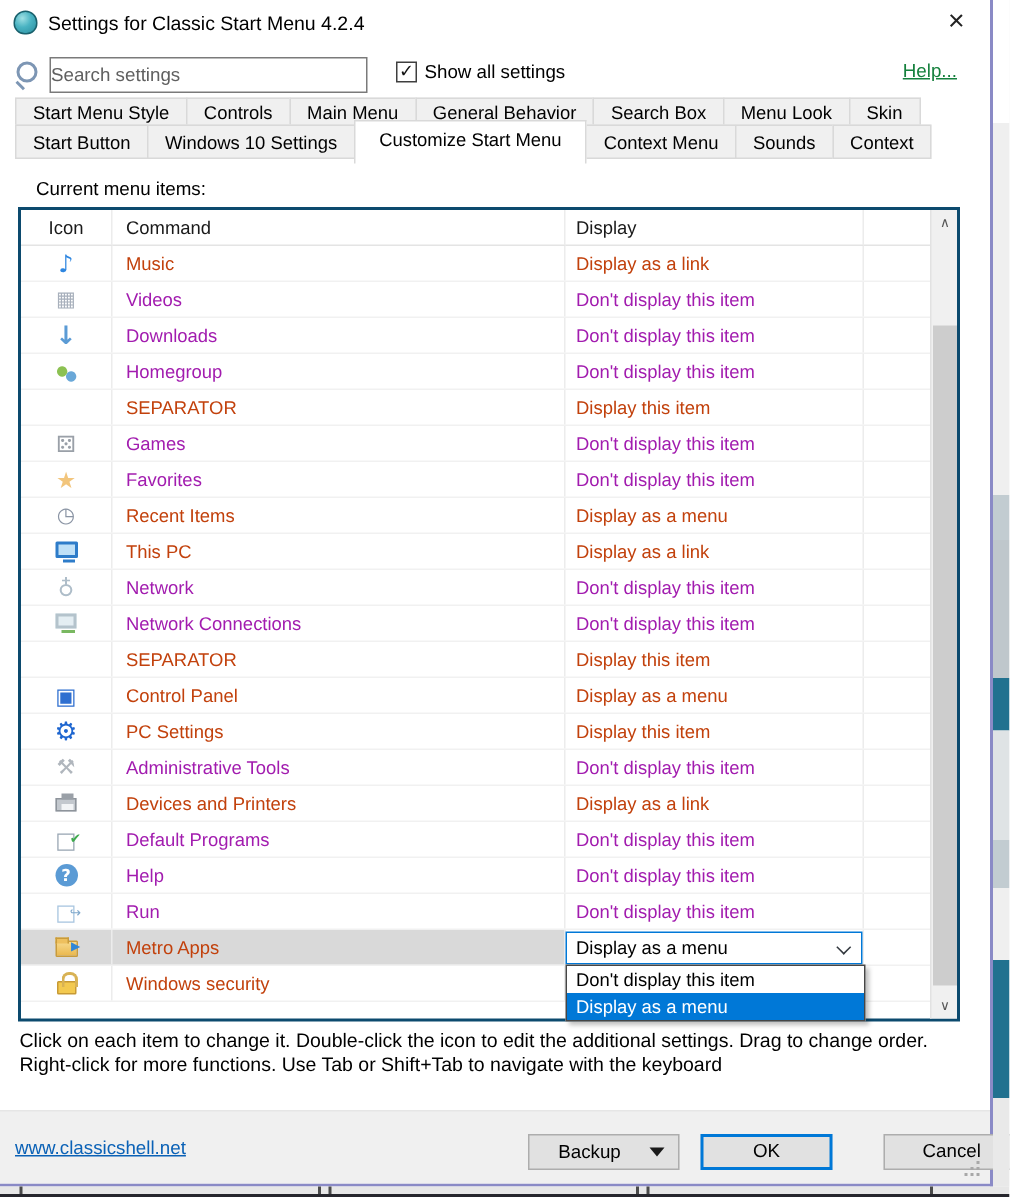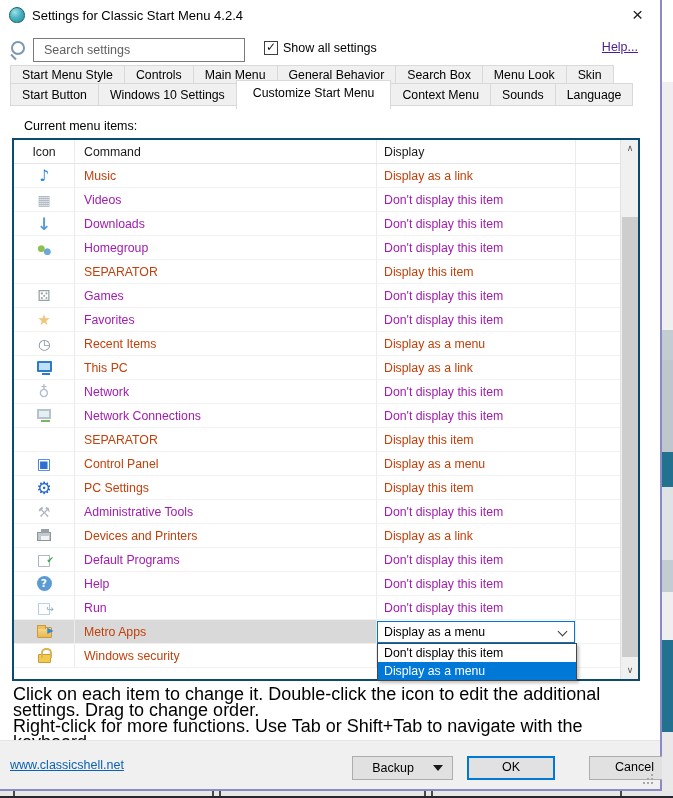--- a/index.html
+++ b/index.html
@@ -17,27 +17,27 @@
   .app-icon { width:16px; height:16px; margin:0 7px 0 9px; border-radius:50% 50% 46% 46%;
     background:radial-gradient(circle at 35% 30%, #9fe0e4 0%, #49b3c2 45%, #2a8d9e 100%);
     border:1px solid #19606c; }
   .title-text { font-size:13px; color:#000; }
   .close-btn { margin-left:auto; width:45px; height:29px; text-align:center; line-height:28px; font-size:19px; color:#222; cursor:default; }
   
   .search-row { position:absolute; left:0; top:38px; width:660px; height:26px; }
   .mag { position:absolute; left:8px; top:3px; width:18px; height:18px; }
   .mag::before { content:""; position:absolute; right:1px; top:0; width:10px; height:10px; border:2px solid #7d96b4; border-radius:50%; }
   .mag::after { content:""; position:absolute; left:2px; bottom:1px; width:7px; height:2px; background:#7d96b4; transform:rotate(45deg); }
-  .search-input { position:absolute; left:33px; top:0; width:212px; height:24px; border:1px solid #7a7a7a; font:12.5px "Liberation Sans","DejaVu Sans",sans-serif; padding:0 10px; color:#333; outline:none; }
+  .search-input { position:absolute; left:33px; top:0; width:212px; height:24px; border:1px solid #7a7a7a; font:12.5px "Liberation Sans","DejaVu Sans",sans-serif; padding:0 0; color:#333; outline:none; }
   .search-input::placeholder { color:#606060; opacity:1; }
   .chk-wrap { position:absolute; left:264px; top:3px; display:flex; align-items:flex-end; }
   .chk { width:14px; height:14px; border:1px solid #3f3f3f; background:#fff; position:relative; margin-right:5px; }
   .chk::after { content:"✓"; position:absolute; left:1px; top:-2px; font-size:12px; font-weight:bold; color:#101010; }
   .chk-label { font-size:12.5px; }
-  .help-link { position:absolute; right:22px; top:2px; font-size:12.5px; color:#4c1d95; text-decoration:underline; cursor:pointer; }
+  .help-link { position:absolute; right:22px; top:2px; font-size:12.5px; color:#15803d; text-decoration:underline; cursor:pointer; }
   
   .tabs { position:absolute; left:10px; top:65px; width:644px; }
   .tab-row { display:flex; }
   .tab { border:1px solid #d9d9d9; background:#f0f0f0; font-size:12.3px; padding:0 11px; height:19px; line-height:18px; text-align:center; margin-right:-1px; white-space:nowrap; cursor:default; }
   .tab-row2 .tab { height:23px; line-height:22px; }
   .tab-row2 { margin-top:-1px; }
   .tab.active { position:relative; top:-3px; height:29px; line-height:24px; background:#fff; border-bottom:none; z-index:3; padding:0 16px; }
   
   .current-label { position:absolute; left:24px; top:119px; font-size:12.5px; }
   .tbl { position:absolute; left:12px; top:138px; width:628px; height:543px; border:2px solid #0c4a6e; background:#fff; }
@@ -58,21 +58,21 @@
   .combo .chev { position:absolute; right:8px; top:6px; width:7px; height:7px; border-right:1.5px solid #33383e; border-bottom:1.5px solid #33383e; transform:rotate(45deg); }
   .ddl { position:absolute; left:0; top:23px; width:200px; border:1px solid #464646; background:#fff; z-index:20; box-shadow:2px 2px 3px rgba(0,0,0,0.25); }
   .ddl .opt { height:18px; line-height:18px; font-size:12.3px; padding-left:6px; color:#000; background:#fff; cursor:default; }
   .ddl .opt.hl { background:var(--accent,#0078d7); color:#fff; }
   
   .sb { position:absolute; right:0; top:0; bottom:0; width:18px; background:#f0f0f0; border-left:1px solid #e2e2e2; }
   .sb-up,.sb-down { position:absolute; left:0; width:18px; height:17px; text-align:center; font-size:9px; color:#555; line-height:17px; }
   .sb-up{ top:0; } .sb-down{ bottom:0; }
   .sb-thumb { position:absolute; left:1px; top:77px; width:16px; height:440px; background:#cdcdcd; }
   
-  .instr { position:absolute; left:13px; top:686px; font-size:18px; line-height:16px; color:#000; width:620px; }
+  .instr { position:absolute; left:13px; top:686px; font-size:13px; line-height:16px; color:#000; width:620px; }
   .bottombar { position:absolute; left:0; top:740px; width:660px; height:49px; background:#f0f0f0; border-top:1px solid #e6e6e6; }
   .site-link { position:absolute; left:10px; top:17px; font-size:12.5px; color:#0a61b6; text-decoration:underline; cursor:pointer; }
   .btn { position:absolute; top:15px; height:24px; background:#e1e1e1; border:1px solid #adadad; font-size:12.5px; text-align:center; line-height:21px; cursor:default; }
   .btn-backup { left:352px; width:101px; display:flex; align-items:center; }
   .btn-backup .lbl { flex:1; text-align:center; }
   .caret { width:0; height:0; border-left:5px solid transparent; border-right:5px solid transparent; border-top:6px solid #1a1a1a; margin-right:9px; }
   .btn-ok { left:467px; width:88px; border:2px solid var(--accent,#0078d7); line-height:19px; }
   .btn-cancel { left:566px; width:91px;margin-left:23px; }
   .grip { position:absolute; right:7px; bottom:13px; width:2px; height:2px; background:#a8a8a8;
     box-shadow:-4px 4px 0 #a8a8a8, 0 4px 0 #a8a8a8, -8px 8px 0 #a8a8a8, -4px 8px 0 #a8a8a8, 0 8px 0 #a8a8a8; }
@@ -143,21 +143,21 @@
         <div class="tab">Search Box</div>
         <div class="tab">Menu Look</div>
         <div class="tab">Skin</div>
       </div>
     <div class="tab-row tab-row2">
         <div class="tab">Start Button</div>
         <div class="tab">Windows 10 Settings</div>
         <div class="tab active">Customize Start Menu</div>
         <div class="tab">Context Menu</div>
         <div class="tab">Sounds</div>
-        <div class="tab">Language</div>
+        <div class="tab">Context</div>
       </div>
   </div>
 
   <div class="current-label">Current menu items:</div>
 
   <div class="tbl">
     <div class="thead">
       <div class="cell cell-icon">
           <span class="txt">Icon</span>
         </div>

